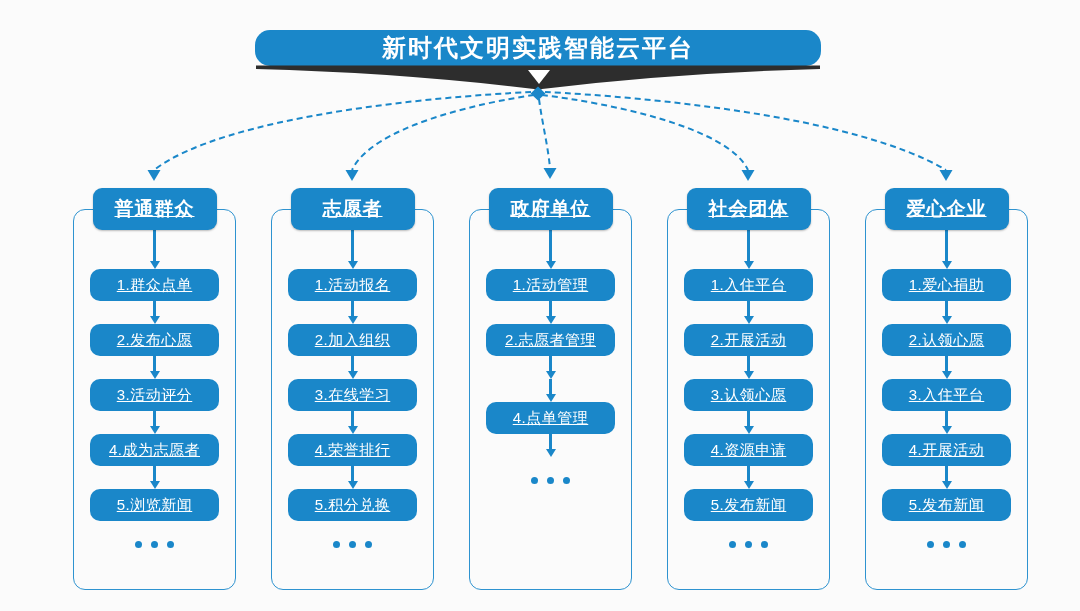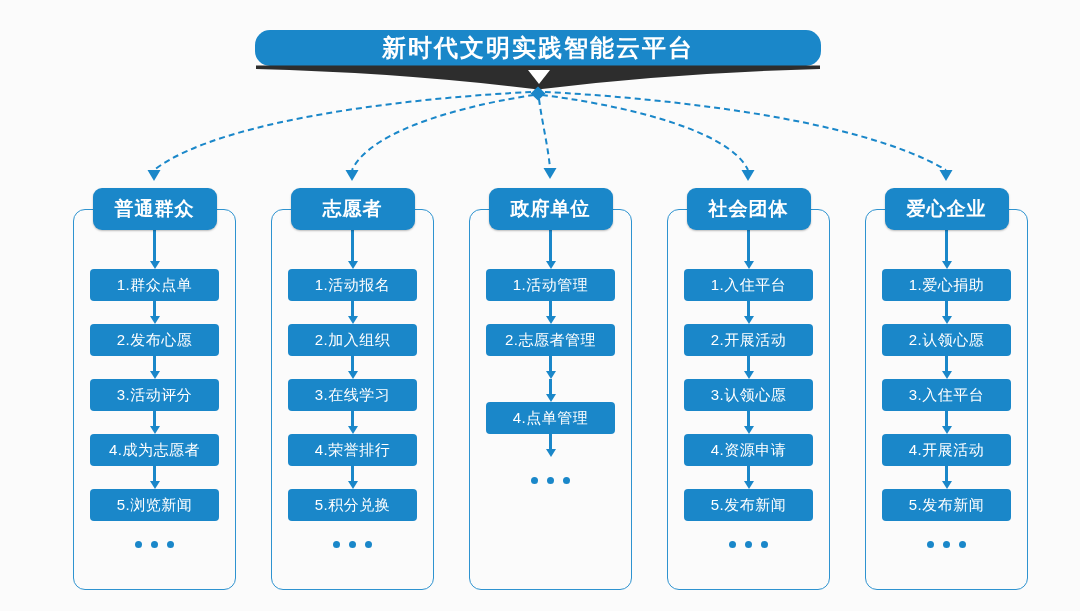--- a/index.html
+++ b/index.html
@@ -45,40 +45,42 @@
     background:transparent;
   }
   .col-header{
     position:relative;z-index:2;
     width:124px;height:42px;margin:0 auto;
     background:var(--blue);border-radius:9px;
     color:#fff;font-size:19px;font-weight:bold;letter-spacing:1px;
     display:flex;align-items:center;justify-content:center;
     box-shadow:0 1px 2px rgba(0,0,0,0.25);
     white-space:nowrap;
+    text-decoration:underline;
   }
   .col-items{
     position:relative;z-index:1;
     display:flex;flex-direction:column;align-items:center;
   }
   .item-unit{display:flex;flex-direction:column;align-items:center;}
   .v-arrow{display:flex;flex-direction:column;align-items:center;height:23px;}
   .item-unit:first-child .v-arrow{height:39px;}
   .v-arrow .shaft{width:2.5px;flex:1;background:var(--blue);}
   .v-arrow .head{
     width:0;height:0;
     border-left:5.5px solid transparent;
     border-right:5.5px solid transparent;
     border-top:8px solid var(--blue);
   }
   .item-box{
-    width:129px;height:32px;background:var(--blue);border-radius:4px;
+    width:129px;height:32px;background:var(--blue);border-radius:10px;
     color:#fff;font-size:15px;letter-spacing:0.5px;
     display:flex;align-items:center;justify-content:center;
     white-space:nowrap;
+    text-decoration:underline;
   }
   .col-more{
     margin-top:20px;
     display:flex;justify-content:center;gap:9px;position:relative;
   }
   .col-more .sr-more{position:absolute;opacity:0;font-size:0;}
   .col-more .dot{width:7px;height:7px;border-radius:50%;background:var(--blue);display:block;}
 </style>
 </head>
 <body>

